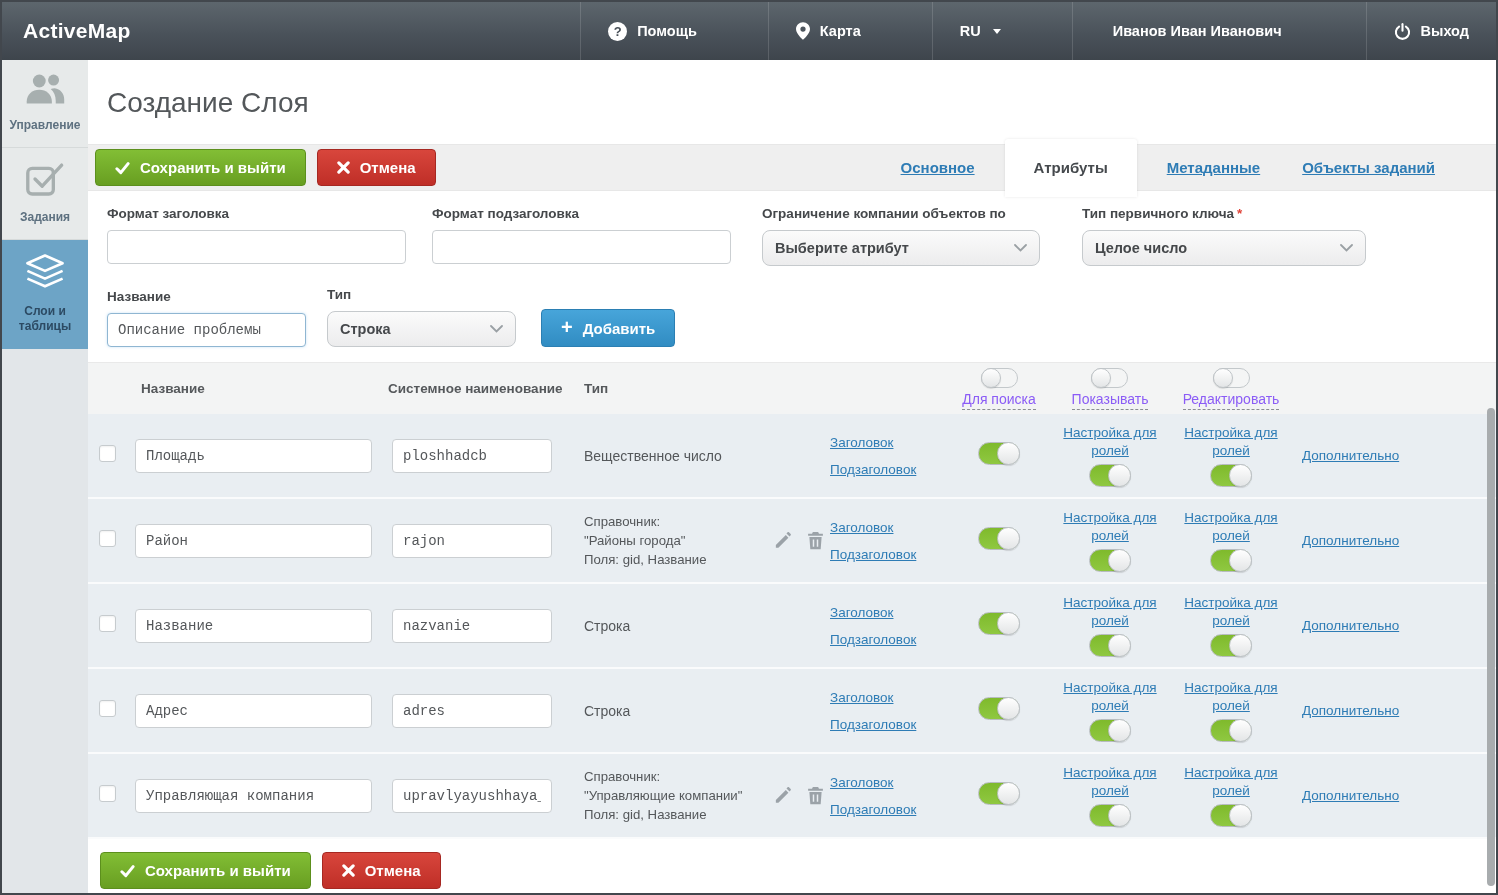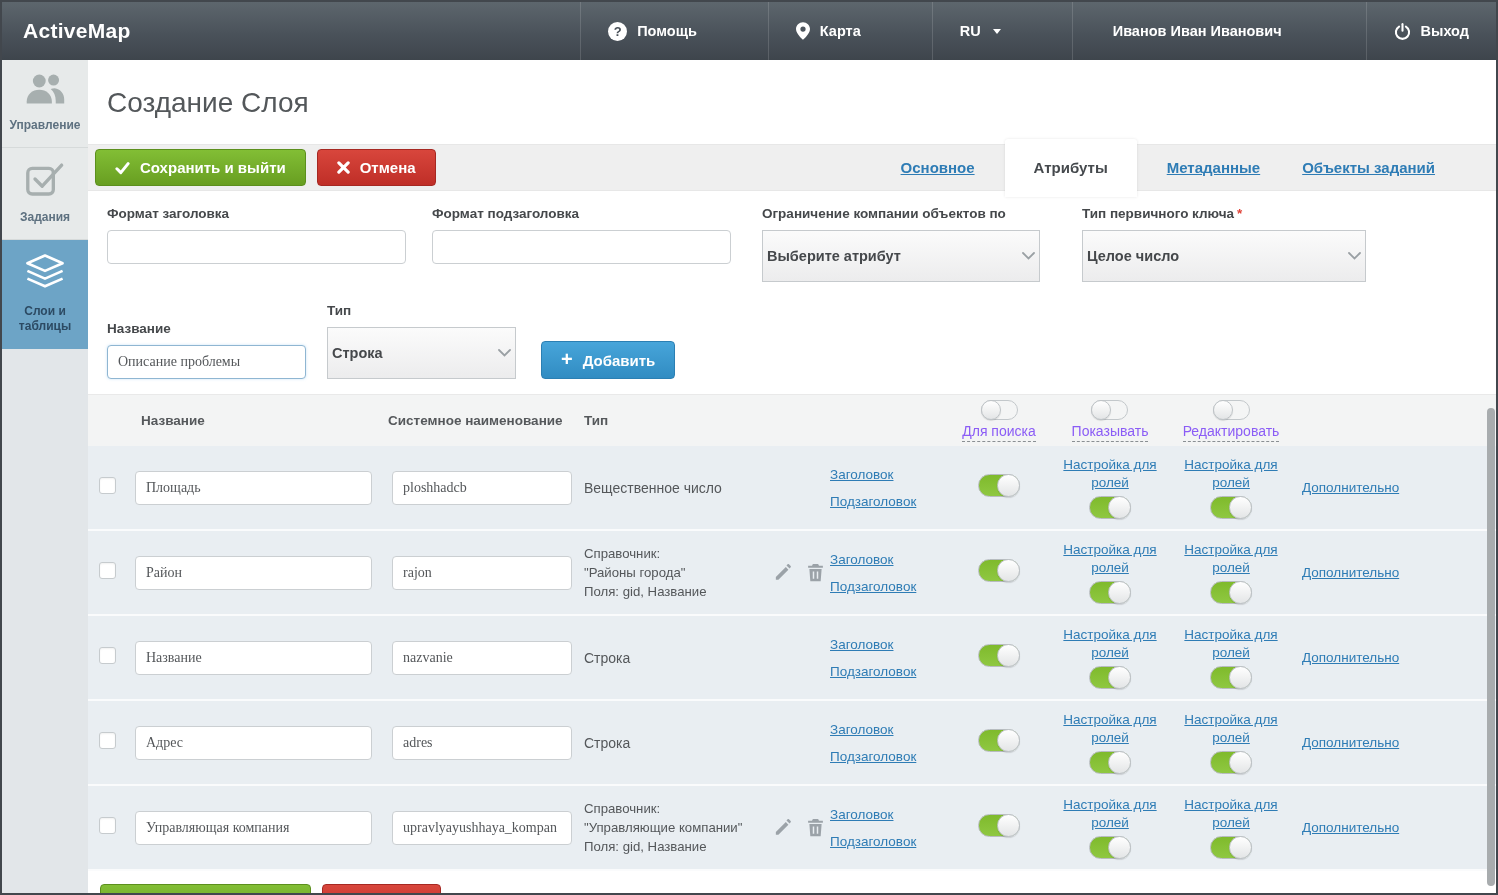--- a/index.html
+++ b/index.html
@@ -57,27 +57,27 @@
     box-shadow:0 0 3px rgba(0,0,0,.10); margin:0 9px; white-space:nowrap;
   }
   
   .form-area { padding:15px 0 0 19px; position:relative; z-index:1; }
   .form-row { display:flex; align-items:flex-start; }
   .form-row2 { display:flex; align-items:flex-end; margin-top:21px; }
   .field label, .f-label { display:block; font-size:13.5px; font-weight:bold; color:#45484b; margin-bottom:9px; white-space:nowrap; }
   .req { color:#e04338; margin-left:3px; }
   .text-input {
     height:34px; border:1px solid #cbcfd2; border-radius:4px; background:#fff;
-    padding:0 10px; font-size:14px; color:#54575a; font-family:Liberation Serif, serif; width:100%; outline:none;
+    padding:0 10px; font-size:14px; color:#54575a; font-family:Liberation Mono, monospace; width:100%; outline:none;
   }
   .text-input.focused { border-color:#8fb6d2; box-shadow:0 0 3px rgba(102,175,233,.35); }
   .select {
-    height:52px; border:1px solid #c6cacd; border-radius:0;
+    height:36px; border:1px solid #c6cacd; border-radius:8px;
     background:linear-gradient(#fbfbfb,#ececed); display:flex; align-items:center; justify-content:space-between;
-    padding:0 4px; font-size:14.5px; font-weight:bold; color:#45484b; cursor:pointer;
+    padding:0 12px; font-size:14.5px; font-weight:bold; color:#45484b; cursor:pointer;
   }
   .w299{width:299px;} .w278{width:278px;} .w284{width:284px;} .w199{width:199px;} .w189{width:189px;}
   .mr26{margin-right:26px;} .mr31{margin-right:31px;} .mr42{margin-right:42px;} .mr21{margin-right:21px;} .mr25{margin-right:25px;}
   .btn-blue { background:linear-gradient(#47a5da,#318cc2); border-color:#2b7fb3; height:38px; }
   .plus-glyph { font-size:20px; font-weight:bold; line-height:1; margin-top:-2px; }
   
   .attr-table { margin-top:15px; }
   .t-grid { display:grid; grid-template-columns:45px 255px 196px 246px 118px 102px 120px 122px 1fr; align-items:center; }
   .t-head { background:#f3f4f4; height:52px; border-top:1px solid #e9e9e9; }
   .h-label { font-size:13.5px; font-weight:bold; color:#55585b; }
@@ -85,21 +85,21 @@
   .col-center { justify-self:center; text-align:center; }
   .head-toggle-group { display:flex; flex-direction:column; align-items:center; gap:3px; justify-self:center; }
   .dashed-label { font-size:14px; color:#8b5cf6; border-bottom:1px dashed #8a8f93; padding-bottom:2px; cursor:pointer; white-space:nowrap; }
   .t-row { background:#e9eef2; min-height:85px; border-bottom:2px solid #fafbfc; }
   .cell-check { margin-left:11px; }
   .checkbox {
     appearance:none; -webkit-appearance:none; width:17px; height:17px; border:1px solid #c6cbce;
     border-radius:3px; background:#fff; box-shadow:inset 0 1px 2px rgba(0,0,0,.06); cursor:pointer; margin:0;
   }
   .cell-input  { width:237px; margin-left:2px; }
-  .cell-input2 { width:180px; margin-left:4px; }
+  .cell-input2 { width:160px; margin-left:4px; }
   .type-text { font-size:14px; color:#54575a; }
   .dict-block { display:flex; align-items:center; gap:15px; }
   .dict-lines { font-size:13.2px; color:#54575a; line-height:1.45; width:174px; }
   .icon-btn { cursor:pointer; display:inline-flex; }
   .icon-btn svg { fill:#9ba2a8; }
   .links-cell { display:flex; flex-direction:column; gap:12px; font-size:13.5px; }
   a.tbl-link { color:#2e7cb5; text-decoration:underline; cursor:pointer; }
   .roles-cell { display:flex; flex-direction:column; align-items:center; gap:5px; justify-self:center; font-size:13.5px; text-align:center; line-height:1.3; width:100px; }
   .more-cell { padding-left:10px; font-size:13.5px; }
   

